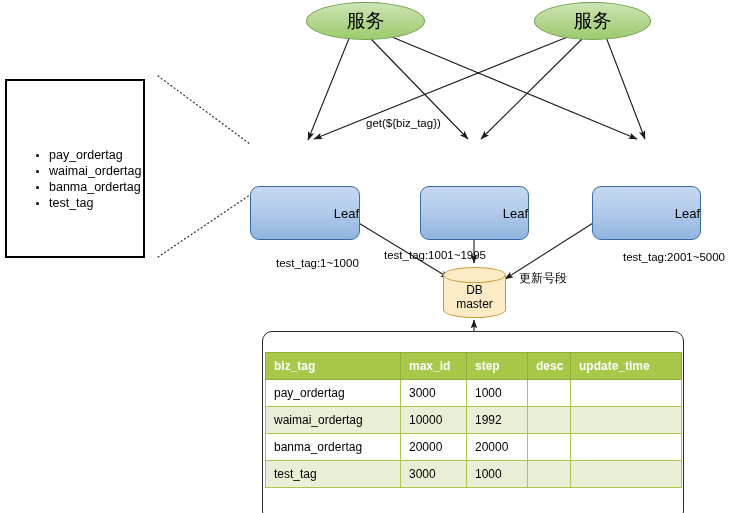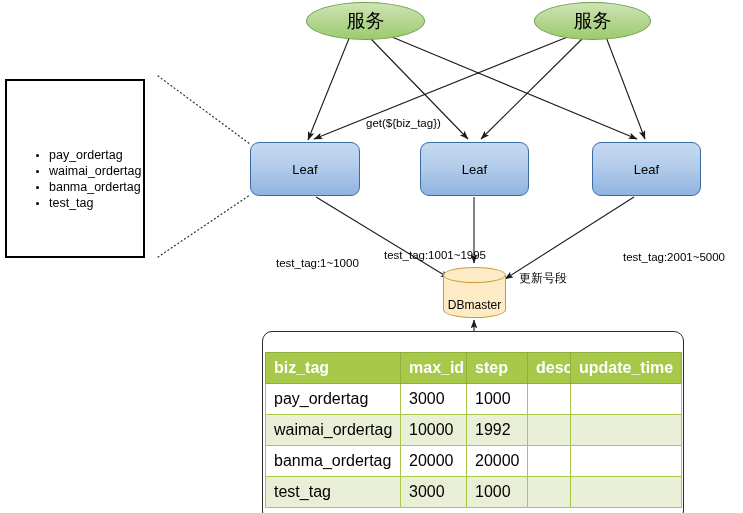--- a/index.html
+++ b/index.html
@@ -42,24 +42,25 @@
   }
 
   
   .leaf-node {
     position: absolute;
     border: 1px solid #3a6ba5;
     border-radius: 9px;
     background: linear-gradient(to bottom, #c5d9f1 0%, #b3ccea 45%, #8fb4e0 100%);
     display: flex;
     align-items: center;
-    justify-content: center;
+    justify-content: flex-end;
     font-size: 13px;
     color: #000000;
     box-sizing: border-box;
+    margin-top: 44px;
   }
 
   
   .db-node {
     position: absolute;
     box-sizing: border-box;
   }
   .db-body {
     position: absolute;
     left: 0;
@@ -90,25 +91,25 @@
     height: 16px;
     background: #fdebc6;
     border: 1px solid #cb9c3c;
     border-radius: 50%;
     box-sizing: border-box;
     clip-path: inset(50% 0 0 0);
   }
   .db-label {
     position: absolute;
     left: 0;
-    top: 12px;
+    top: 4px;
     width: 100%;
     height: 100%;
     display: flex;
-    flex-direction: row;
+    flex-direction: column;
     align-items: center;
     justify-content: center;
     font-size: 12px;
     line-height: 14px;
     color: #000000;
     text-align: center;
   }
 
   
   .edge-label {
@@ -162,21 +163,21 @@
     position: absolute;
     border: 1.5px solid #2b2b2b;
     border-radius: 10px;
     background: #ffffff;
     box-sizing: border-box;
   }
   .db-table {
     position: absolute;
     border-collapse: collapse;
     table-layout: fixed;
-    font-size: 16px;
+    font-size: 12px;
     background: #be185d;
     border-radius: 10px;
   }
   .db-table th {
     background: #a8c84a;
     color: #ffffff;
     font-weight: bold;
     text-align: left;
     padding: 6px 8px;
     border: 1px solid #8fae3a;

